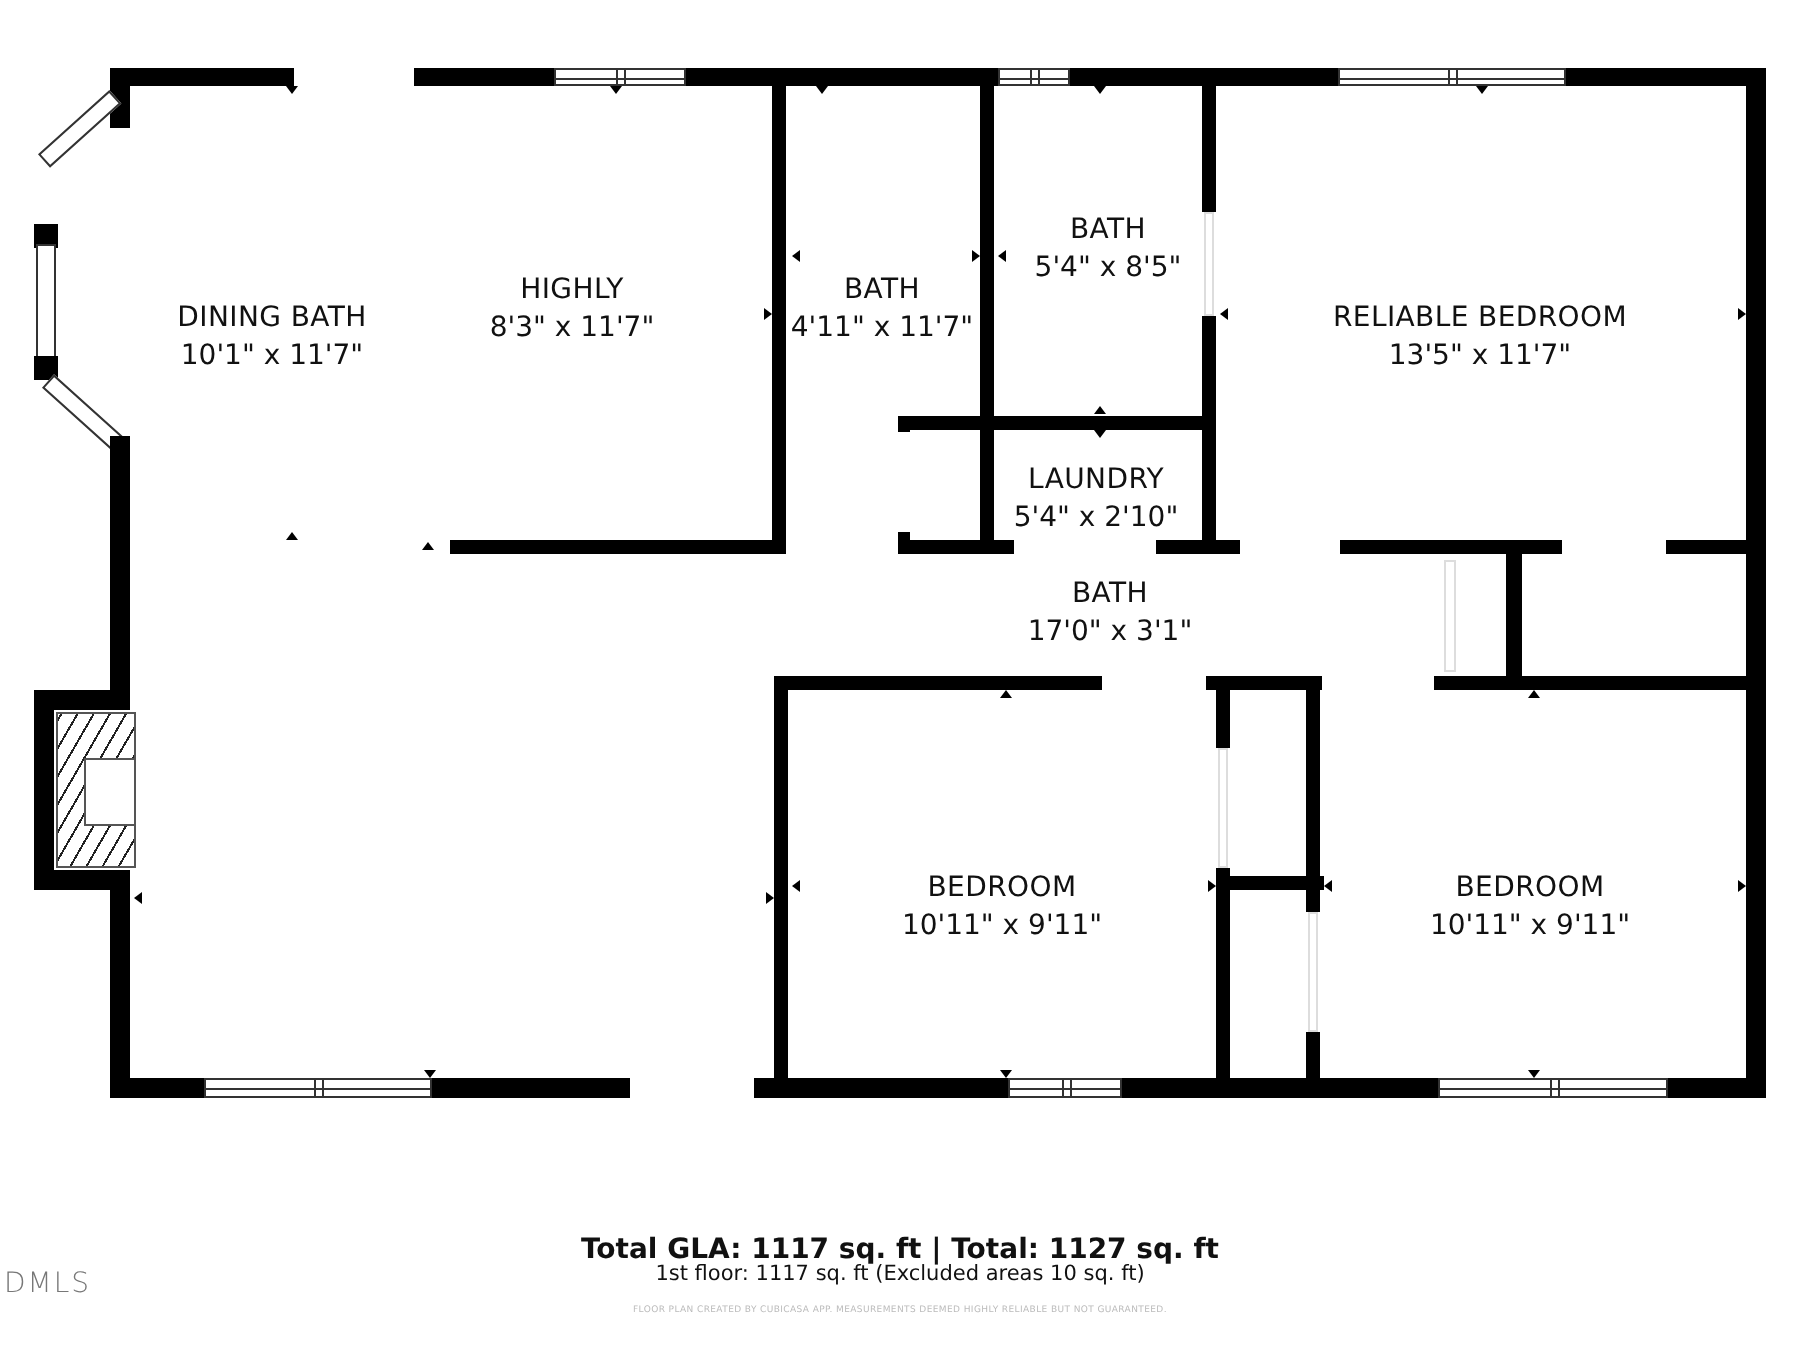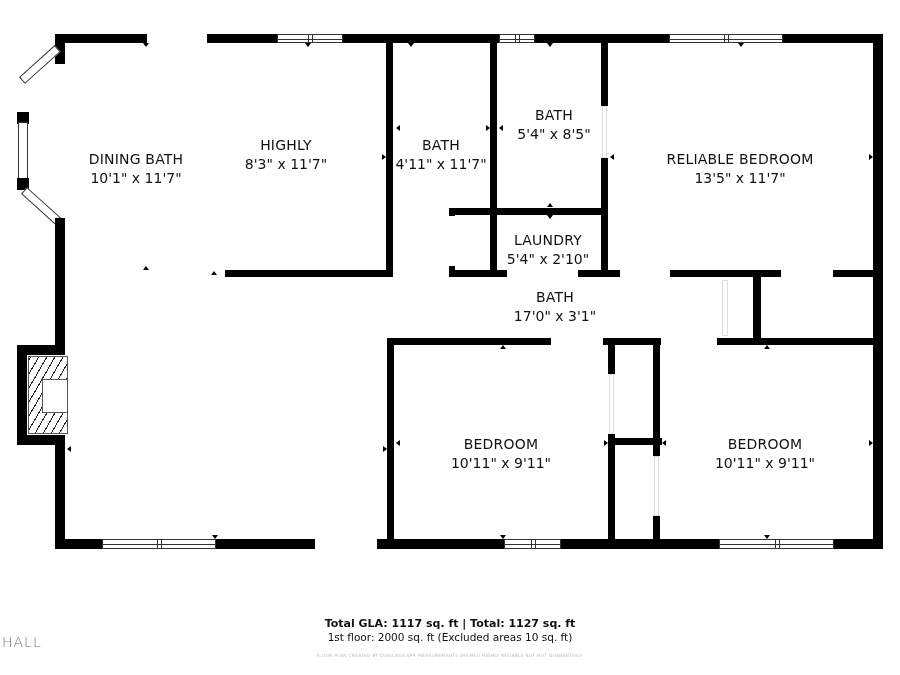--- a/index.html
+++ b/index.html
@@ -17,21 +17,21 @@
   .tick { position: absolute; width: 0; height: 0; }
   .t-d { border-left: 3px solid transparent; border-right: 3px solid transparent; border-top: 4px solid #000; }
   .t-u { border-left: 3px solid transparent; border-right: 3px solid transparent; border-bottom: 4px solid #000; }
   .t-l { border-top: 3px solid transparent; border-bottom: 3px solid transparent; border-right: 4px solid #000; }
   .t-r { border-top: 3px solid transparent; border-bottom: 3px solid transparent; border-left: 4px solid #000; }
   .fireplace { position: absolute; left: 28px; top: 356px; width: 40px; height: 78px;
     background: repeating-linear-gradient(-60deg, #fff 0 6px, #222 6px 7px); border: 1px solid #555; box-sizing: border-box; }
   .fireplace .box { position: absolute; left: 13px; top: 22px; width: 26px; height: 34px; background: #fff; border: 1px solid #555; box-sizing: border-box; }
   .bay { position: absolute; background: #fff; border: 1px solid #333; box-sizing: border-box; }
   .footer { position: absolute; left: 0; width: 900px; text-align: center; }
-  .f1 { top: 617px; font-size: 11px; font-weight: bold; }
+  .f1 { top: 617px; font-size: 14px; font-weight: bold; }
   .f2 { top: 631px; font-size: 10.5px; }
   .f3 { top: 653px; font-size: 4.5px; color: #bbb; letter-spacing: 0.2px; }
   .logo { position: absolute; left: 2px; top: 634px; font-size: 14px; color: #777; letter-spacing: 1px; font-weight: 300; }
 </style>
 </head>
 <body>
 
 <div class="plan">
 
   <div class="w" style="left:55px;top:34px;width:92px;height:9px;"></div>
@@ -164,15 +164,15 @@
     <div class="name">BEDROOM</div>
     <div class="dim">10'11" x 9'11"</div>
   </div>
   <div class="room" style="left:765px;top:435px;">
     <div class="name">BEDROOM</div>
     <div class="dim">10'11" x 9'11"</div>
   </div>
 </div>
 
 <div class="footer f1">Total GLA: 1117 sq. ft | Total: 1127 sq. ft</div>
-<div class="footer f2">1st floor: 2000 sq. ft (Excluded areas 10 sq. ft)</div>
+<div class="footer f2">1st floor: 1117 sq. ft (Excluded areas 10 sq. ft)</div>
 <div class="footer f3">FLOOR PLAN CREATED BY CUBICASA APP. MEASUREMENTS DEEMED HIGHLY RELIABLE BUT NOT GUARANTEED.</div>
-<div class="logo">HALL</div>
+<div class="logo">DMLS</div>
 
 </body></html>

